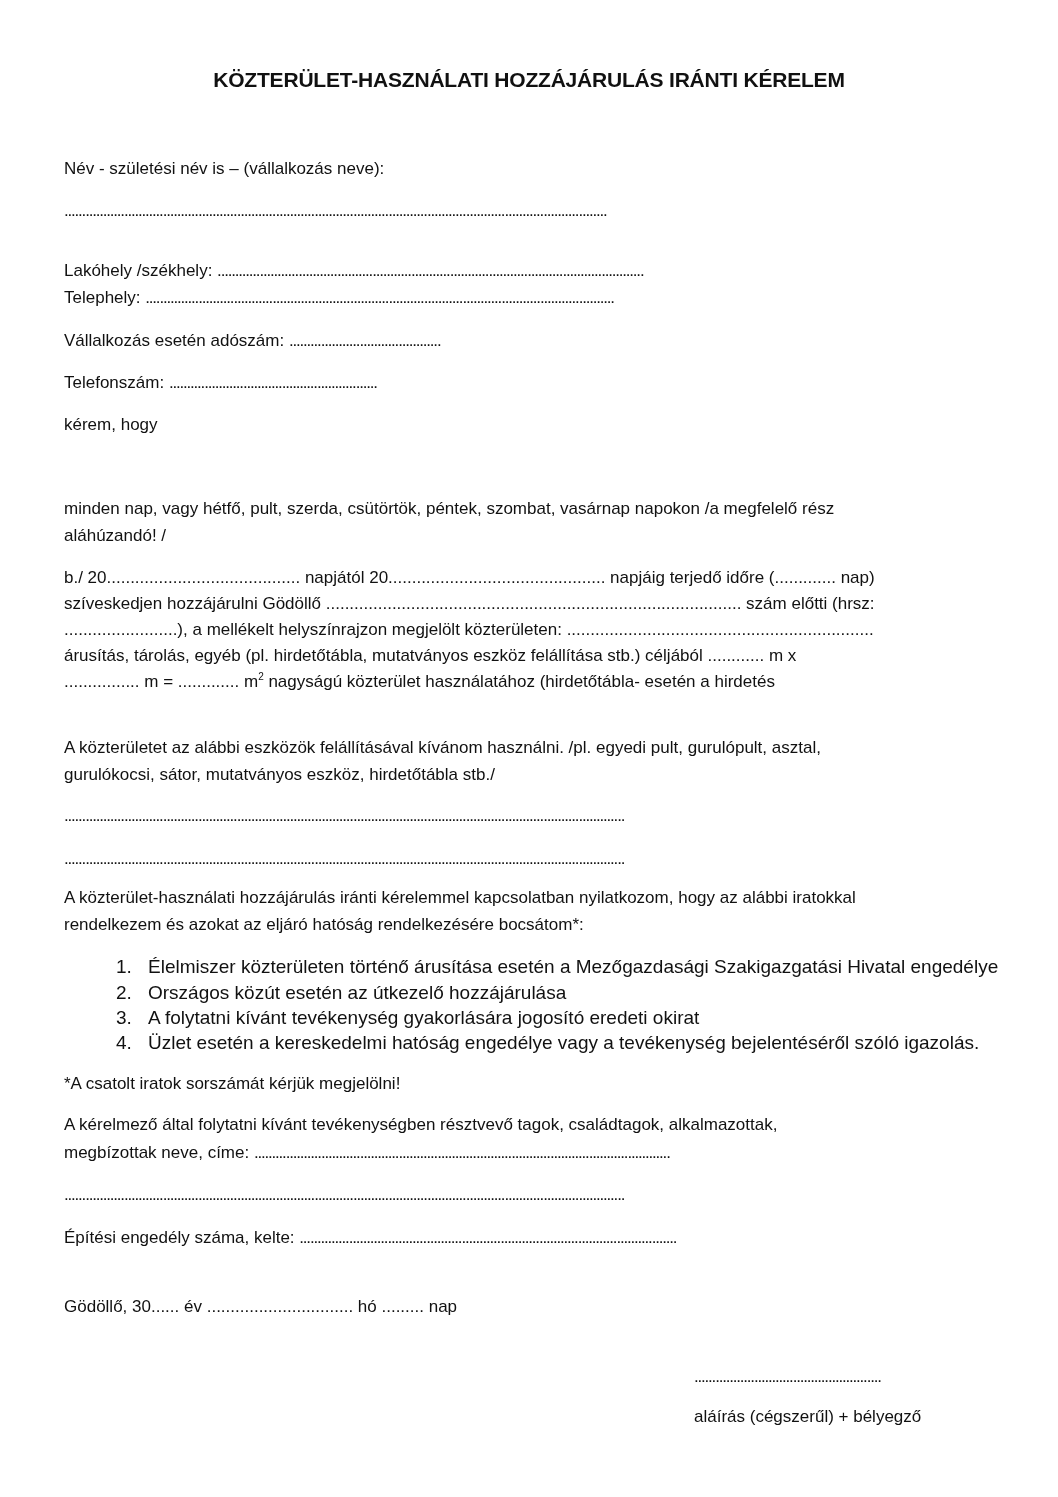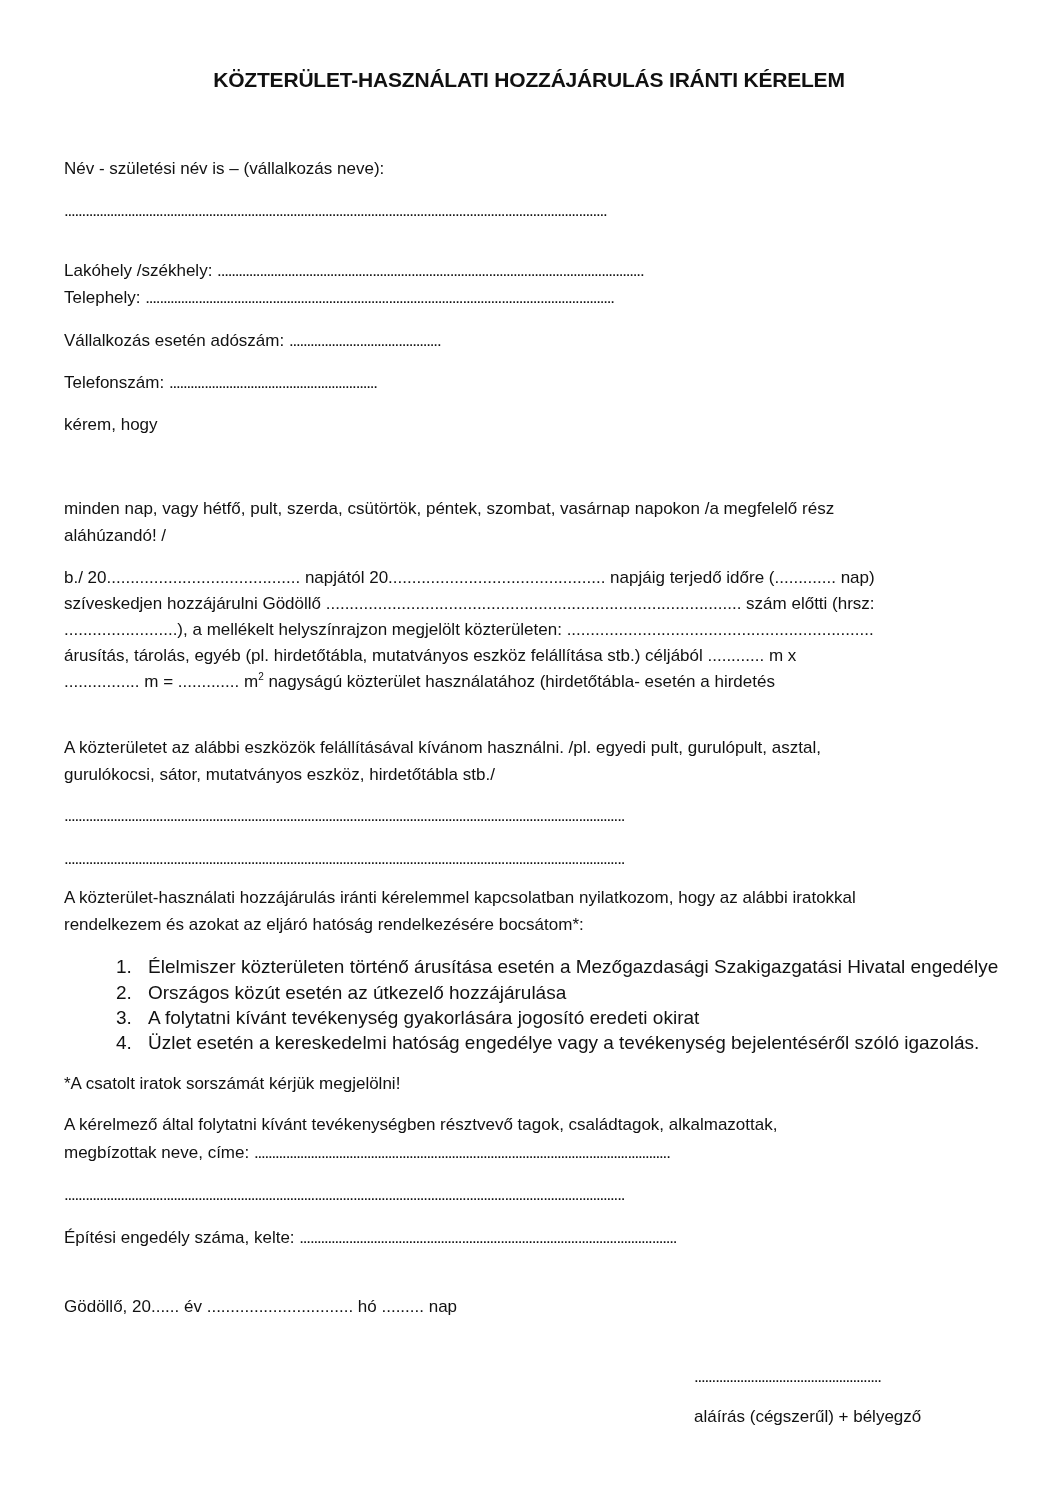--- a/index.html
+++ b/index.html
@@ -85,18 +85,18 @@
     <span>megbízottak neve, címe:</span>
     <span style="letter-spacing:-1.2px;">......................................................................................................................</span>
   </div>
   <div class="dots" style="top:1184px; width:914px;">...............................................................................................................................................................</div>
 
   <div class="ln" style="top:1227px;">
     <span>Építési engedély száma, kelte:</span>
     <span style="letter-spacing:-1.2px;">...........................................................................................................</span>
   </div>
 
-  <div class="ln" style="top:1296px;">Gödöllő, 20...... év ............................... hó ......... nap</div>
+  <div class="ln" style="top:1296px;">Gödöllő, 30...... év ............................... hó ......... nap</div>
 
   <div class="dots" style="left:694px; top:1366px; width:260px;">.....................................................</div>
   <div class="ln" style="left:694px; top:1406px;">aláírás (cégszerűl) + bélyegző</div>
 
 </div>
 
 </body></html>

